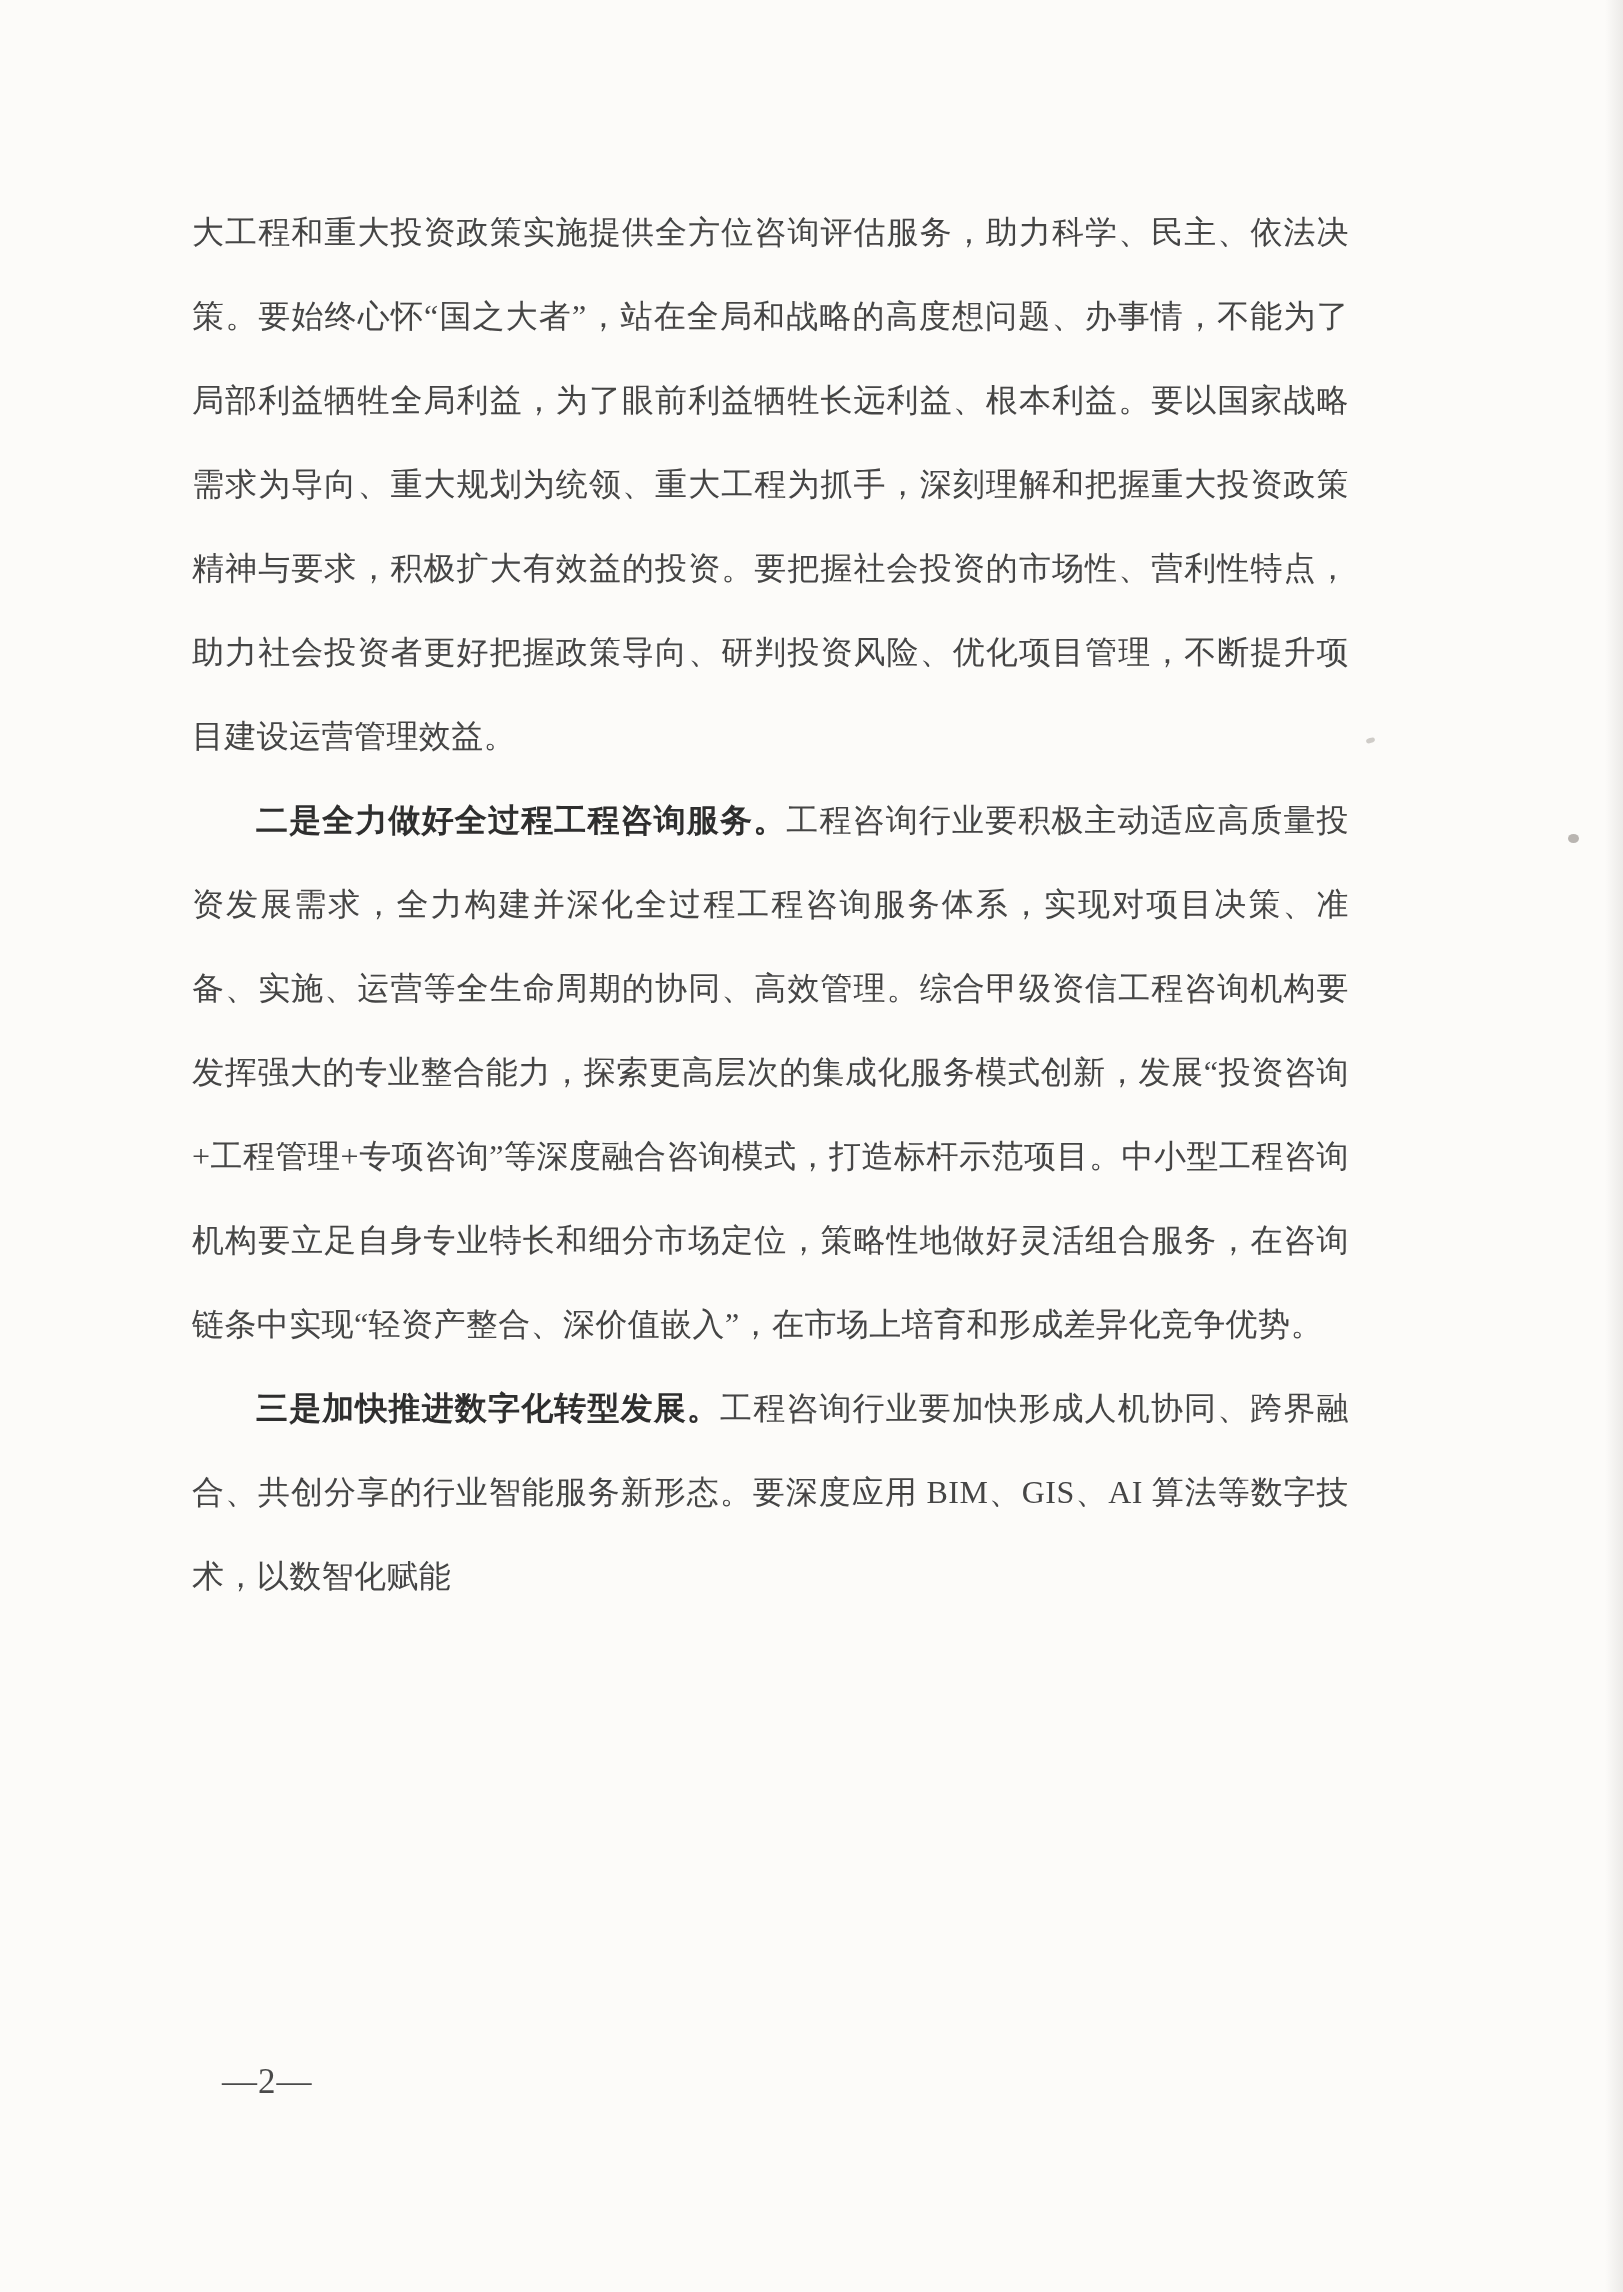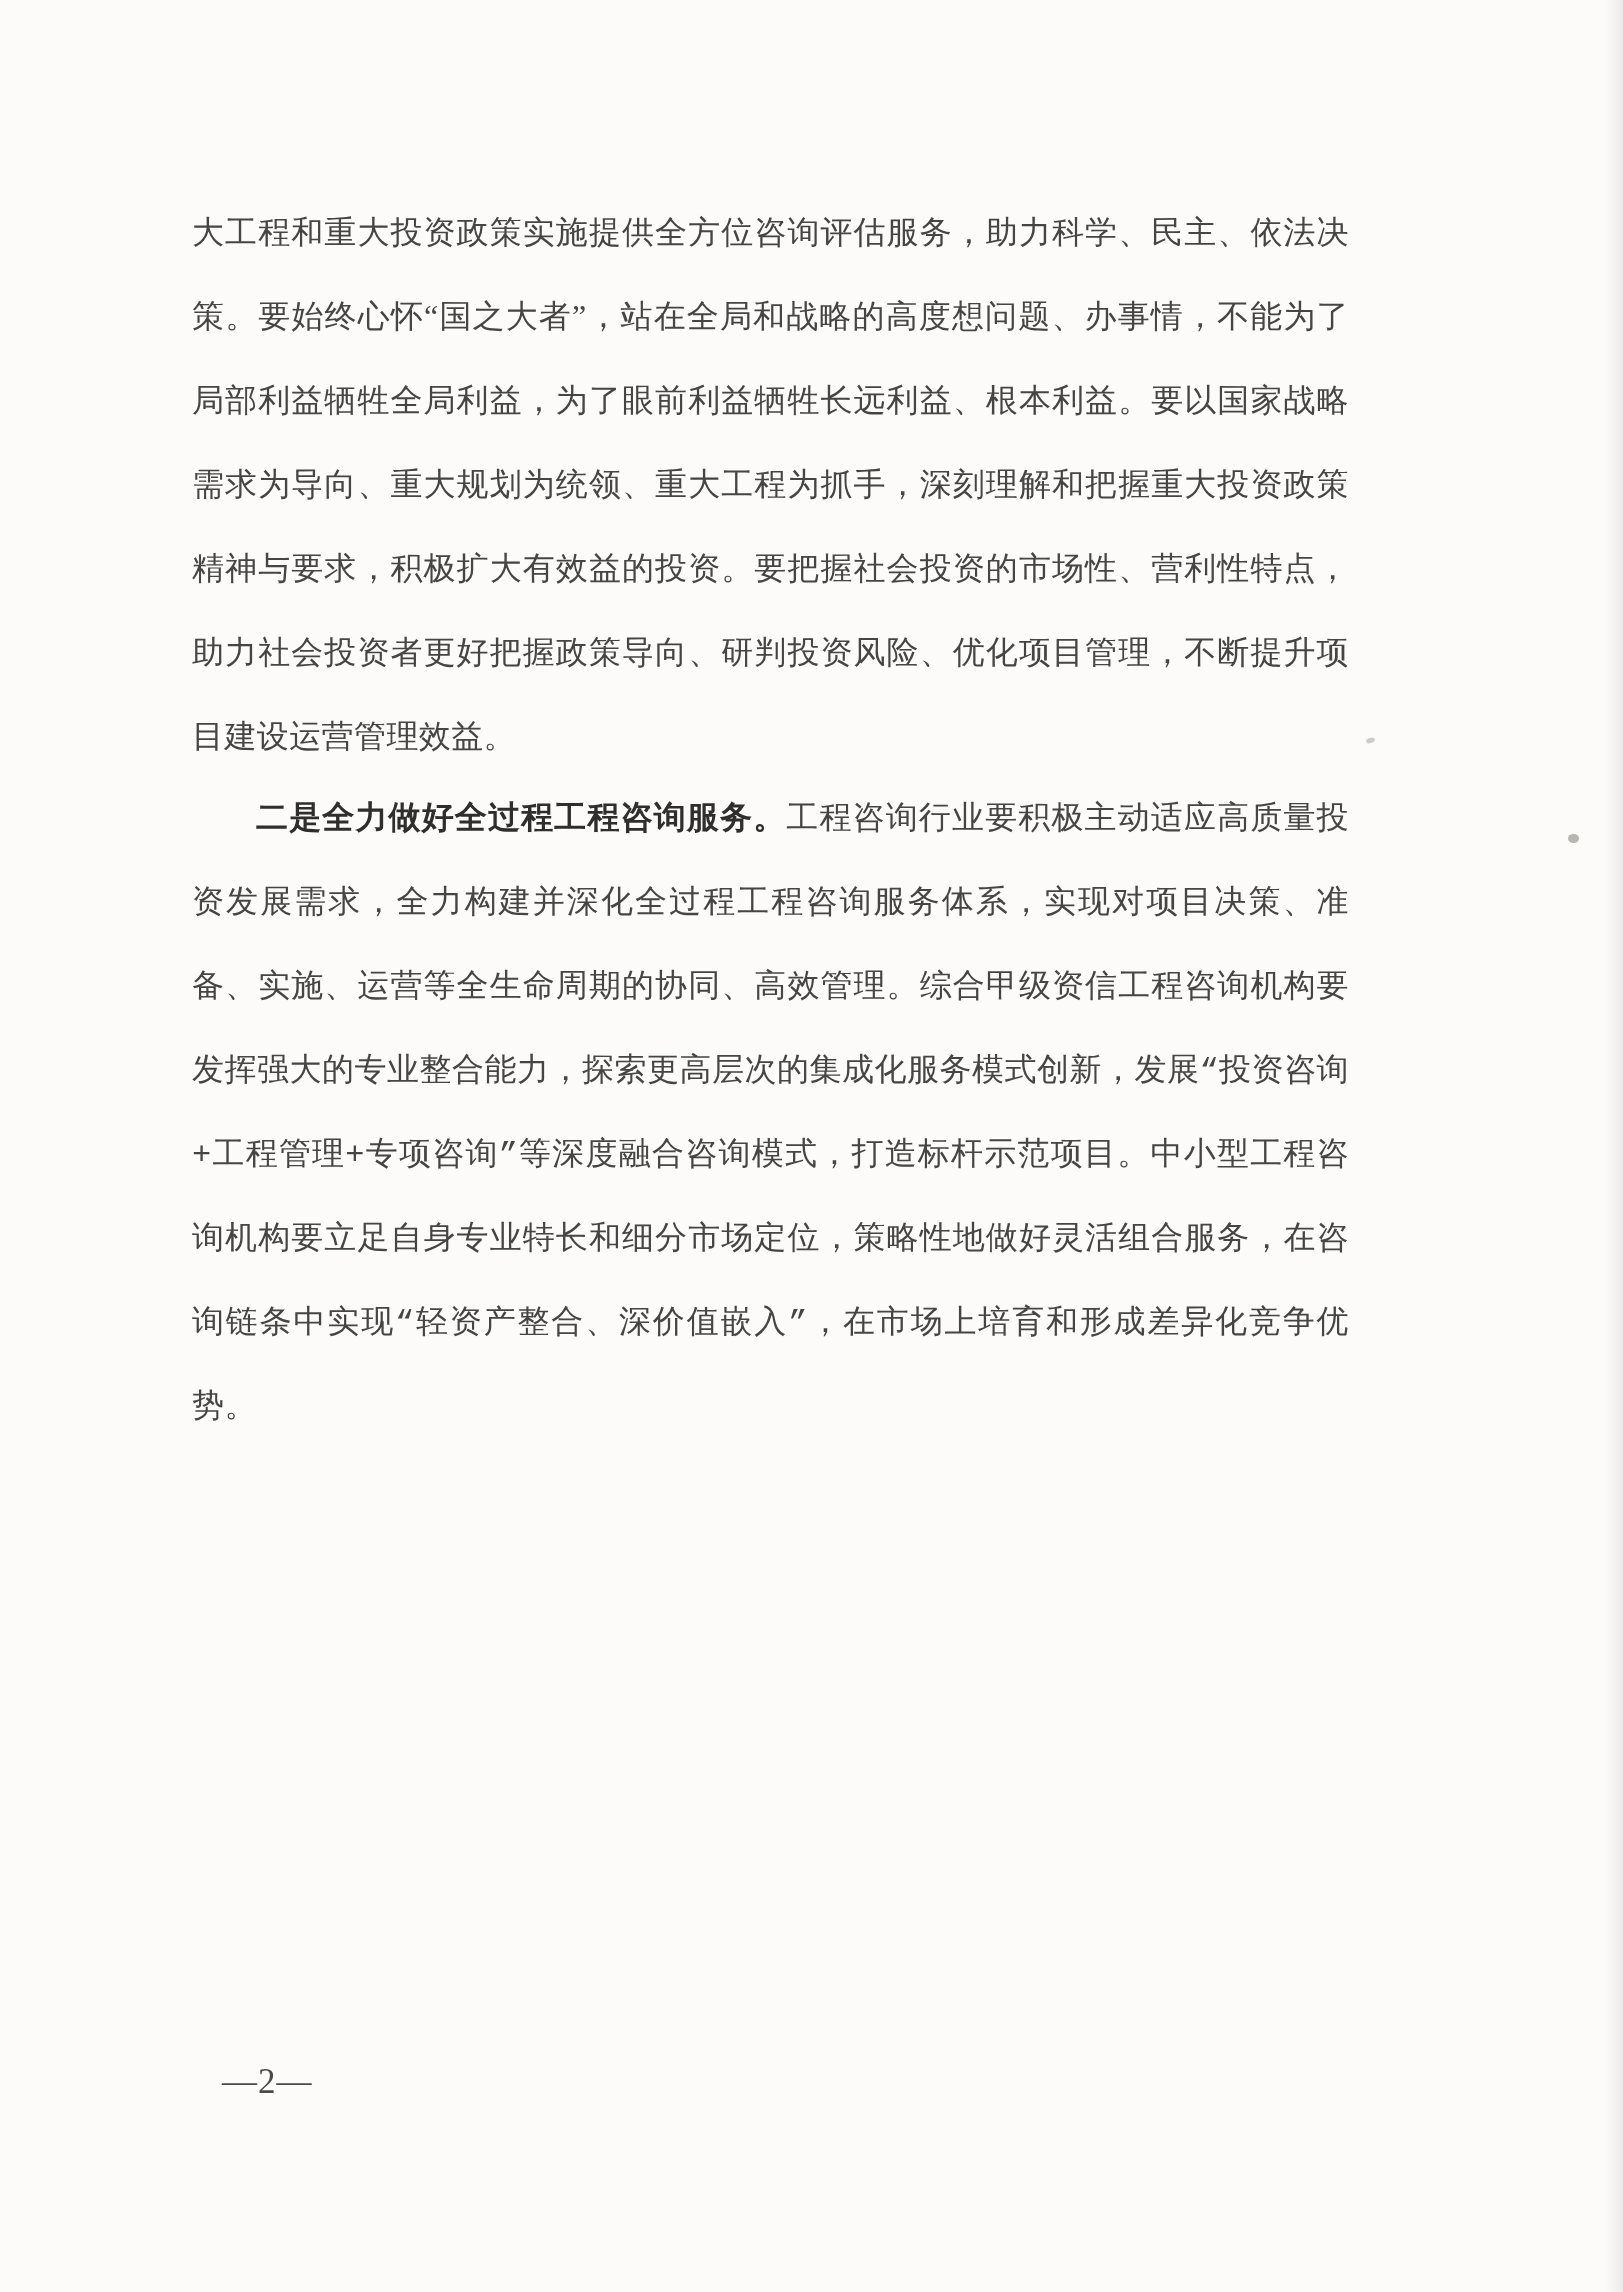--- a/index.html
+++ b/index.html
@@ -27,21 +27,20 @@
     color: var(--ink, #454545);
     text-align: justify;
     text-justify: inter-ideograph;
   }
   .para {
     margin: 0;
     padding: 0;
   }
   .para.indent {
     text-indent: 2em;
-    font-family: Liberation Mono, monospace;
   }
   .lead {
     font-weight: 700;
     color: var(--ink_bold, #2e2e2e);
   }
   .pagenum {
     position: absolute;
     left: 222px;
     top: 2062px;
     font-size: 35px;
@@ -80,20 +79,21 @@
 </head>
 <body>
 
 <div class="page">
 
   <div class="content">
     <p class="para"><span class="lead"></span><span class="body-text">大工程和重大投资政策实施提供全方位咨询评估服务，助力科学、民主、依法决策。要始终心怀“国之大者”，站在全局和战略的高度想问题、办事情，不能为了局部利益牺牲全局利益，为了眼前利益牺牲长远利益、根本利益。要以国家战略需求为导向、重大规划为统领、重大工程为抓手，深刻理解和把握重大投资政策精神与要求，积极扩大有效益的投资。要把握社会投资的市场性、营利性特点，助力社会投资者更好把握政策导向、研判投资风险、优化项目管理，不断提升项目建设运营管理效益。</span></p>
 
     <p class="para indent"><span class="lead">二是全力做好全过程工程咨询服务。</span><span class="body-text">工程咨询行业要积极主动适应高质量投资发展需求，全力构建并深化全过程工程咨询服务体系，实现对项目决策、准备、实施、运营等全生命周期的协同、高效管理。综合甲级资信工程咨询机构要发挥强大的专业整合能力，探索更高层次的集成化服务模式创新，发展“投资咨询+工程管理+专项咨询”等深度融合咨询模式，打造标杆示范项目。中小型工程咨询机构要立足自身专业特长和细分市场定位，策略性地做好灵活组合服务，在咨询链条中实现“轻资产整合、深价值嵌入”，在市场上培育和形成差异化竞争优势。</span></p>
 
+    <p class="para indent"><span class="lead">三是加快推进数字化转型发展。</span><span class="body-text">工程咨询行业要加快形成人机协同、跨界融合、共创分享的行业智能服务新形态。要深度应用 BIM、GIS、AI 算法等数字技术，以数智化赋能</span></p>
   </div>
 
   <div class="pagenum">—2—</div>
 
   <div class="speck speck-a"></div>
   <div class="speck speck-b"></div>
   <div class="edge-shadow"></div>
 
 </div>
 

